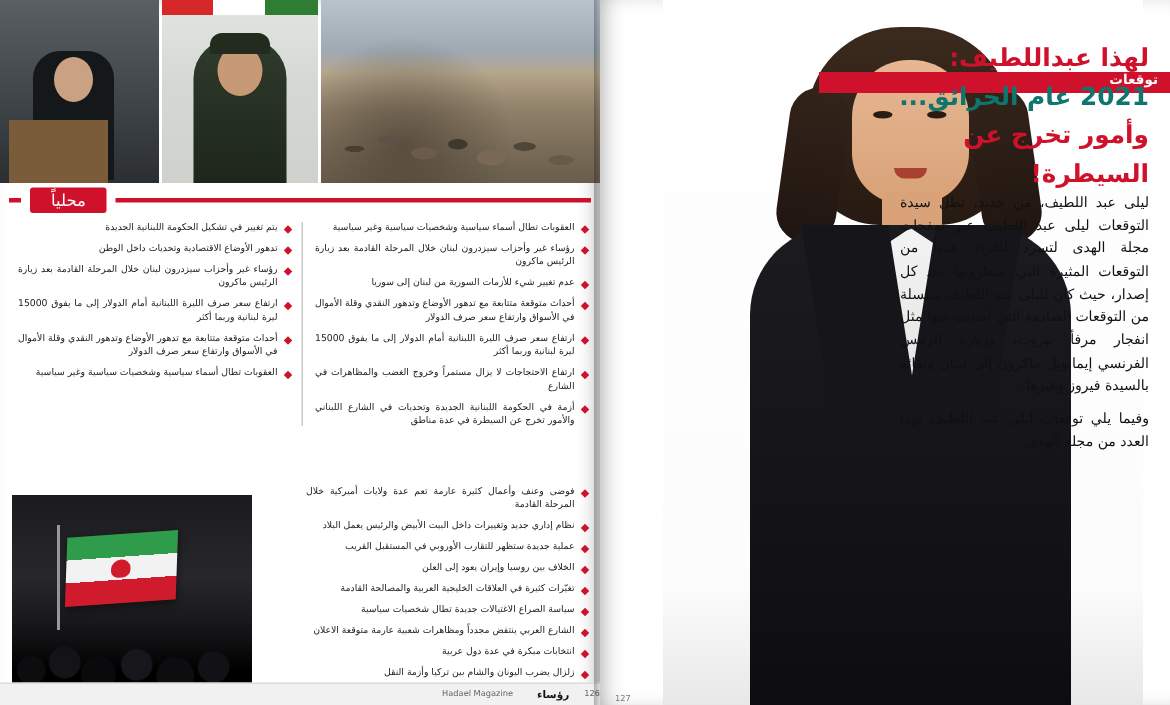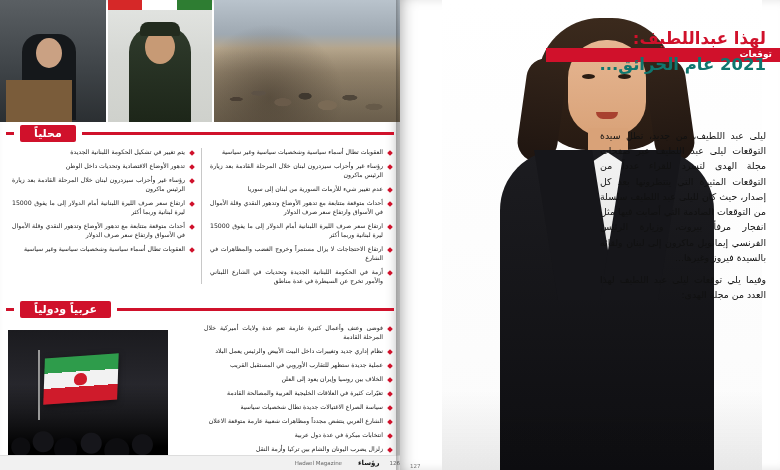--- a/index.html
+++ b/index.html
@@ -76,21 +76,21 @@
     position:absolute;left:6px;bottom:0;width:66px;height:42px;background:#7a5c3a;
   }
   .section-head{
     position:absolute;right:0;display:flex;align-items:center;
     width:400px;height:18px;
   }
   .section-head .bar{
     flex:1;height:3px;background:#d0112b;margin:0 6px;
   }
   .section-head .tag{
-    background:#d0112b;color:#fff;font-size:11px;font-weight:bold;
+    background:#d0112b;color:#fff;font-size:11px;font-weight:normal;
     padding:2px 14px;border-radius:2px;white-space:nowrap;
   }
   .col-list{
     position:absolute;font-size:6.2px;line-height:1.45;color:#1a1a1a;
     text-align:justify;
   }
   .col-list p{margin:0 0 5px 0;position:relative;padding-right:9px;}
   .col-list p:before{
     content:"";position:absolute;right:0;top:3px;width:4px;height:4px;
     background:#d0112b;transform:rotate(45deg);
@@ -281,25 +281,20 @@
 
     <div class="col-list" style="right:206px;top:148px;width:182px;">
       <p>يتم تغيير في تشكيل الحكومة اللبنانية الجديدة</p>
       <p>تدهور الأوضاع الاقتصادية وتحديات داخل الوطن</p>
       <p>رؤساء غير وأحزاب سيزدرون لبنان خلال المرحلة القادمة بعد زيارة الرئيس ماكرون</p>
       <p>ارتفاع سعر صرف الليرة اللبنانية أمام الدولار إلى ما يفوق 15000 ليرة لبنانية وربما أكثر</p>
       <p>أحداث متوقعة متتابعة مع تدهور الأوضاع وتدهور النقدي وقلة الأموال في الأسواق وارتفاع سعر صرف الدولار</p>
       <p>العقوبات تطال أسماء سياسية وشخصيات سياسية وغير سياسية</p>
     </div>
 
-    <div class="section-head" style="top:300px;">
-      <span class="bar"></span>
-      <span class="tag">عربياً ودولياً</span>
-      <span class="bar" style="max-width:8px;"></span>
-    </div>
 
     <div class="col-list" style="right:8px;top:324px;width:188px;">
       <p>فوضى وعنف وأعمال كثيرة عارمة تعم عدة ولايات أميركية خلال المرحلة القادمة</p>
       <p>نظام إداري جديد وتغييرات داخل البيت الأبيض والرئيس يعمل البلاد</p>
       <p>عملية جديدة ستظهر للتقارب الأوروبي في المستقبل القريب</p>
       <p>الخلاف بين روسيا وإيران يعود إلى العلن</p>
       <p>تغيّرات كثيرة في العلاقات الخليجية العربية والمصالحة القادمة</p>
       <p>سياسة الصراع الاغتيالات جديدة تطال شخصيات سياسية</p>
       <p>الشارع العربي ينتفض مجدداً ومظاهرات شعبية عارمة متوقعة الاعلان</p>
       <p>انتخابات مبكرة في عدة دول عربية</p>
@@ -338,20 +333,21 @@
       <div class="shadow"></div>
     </div>
 
     <div class="topbar-red">
       <span class="tb">توقعات</span>
     </div>
 
     <div class="headline">
       <div>لهذا عبداللطيف:</div>
       <div class="l2">2021 عام الحرائق...</div>
+      <div>وأمور تخرج عن السيطرة!</div>
     </div>
 
     <div class="body-col">
       <p>ليلى عبد اللطيف، من جديد، تطل سيدة التوقعات ليلى عبد اللطيف عبر صفحات مجلة الهدى لتسرد للقراء عدداً من التوقعات المثيرة التي ينتظرونها بعد كل إصدار، حيث كان لليلى عبد اللطيف سلسلة من التوقعات الصادمة التي أصابت فيها مثل انفجار مرفأ بيروت، وزيارة الرئيس الفرنسي إيمانويل ماكرون إلى لبنان ولقائه بالسيدة فيروز وغيرها...</p>
       <p>وفيما يلي توقعات ليلى عبد اللطيف لهذا العدد من مجلة الهدى:</p>
     </div>
 
     <div class="footer-right">
       <span class="fr-num">127</span>
     </div>

